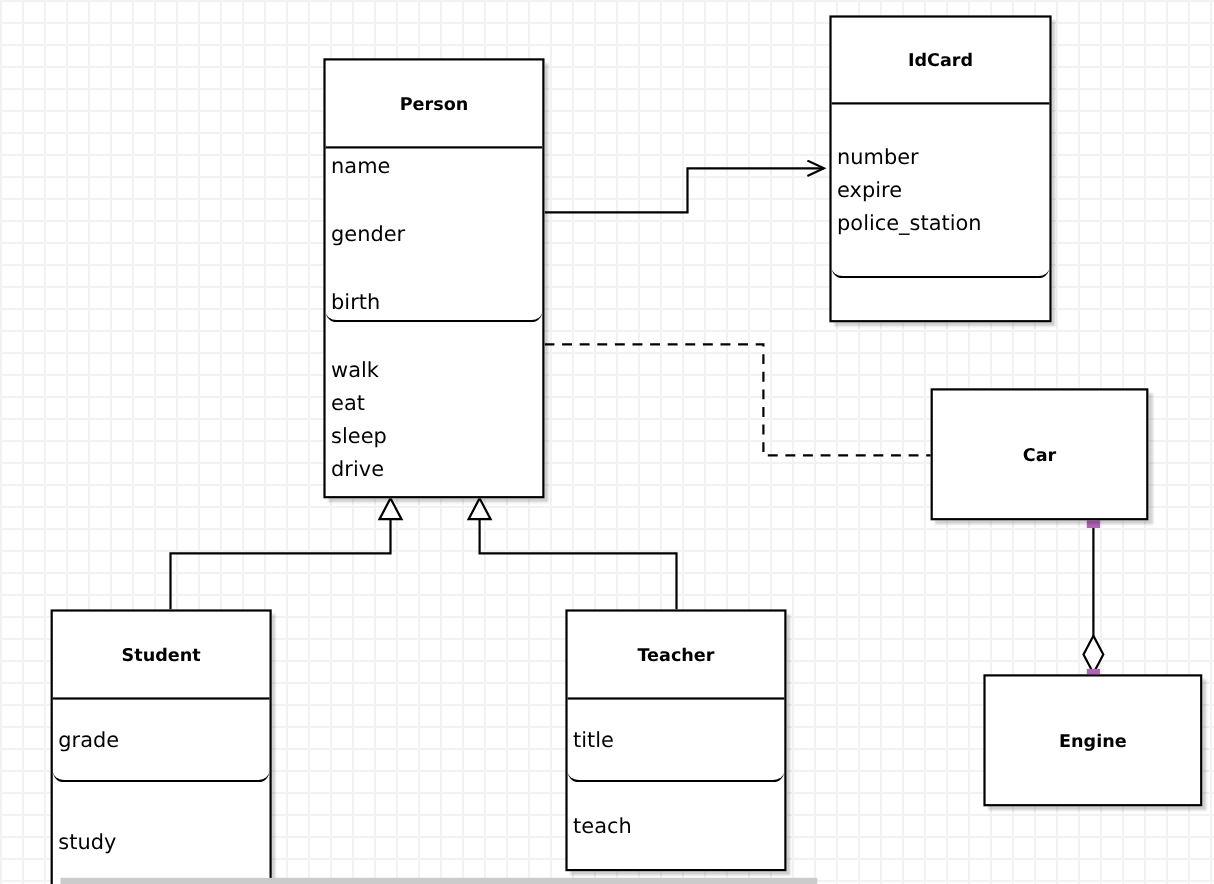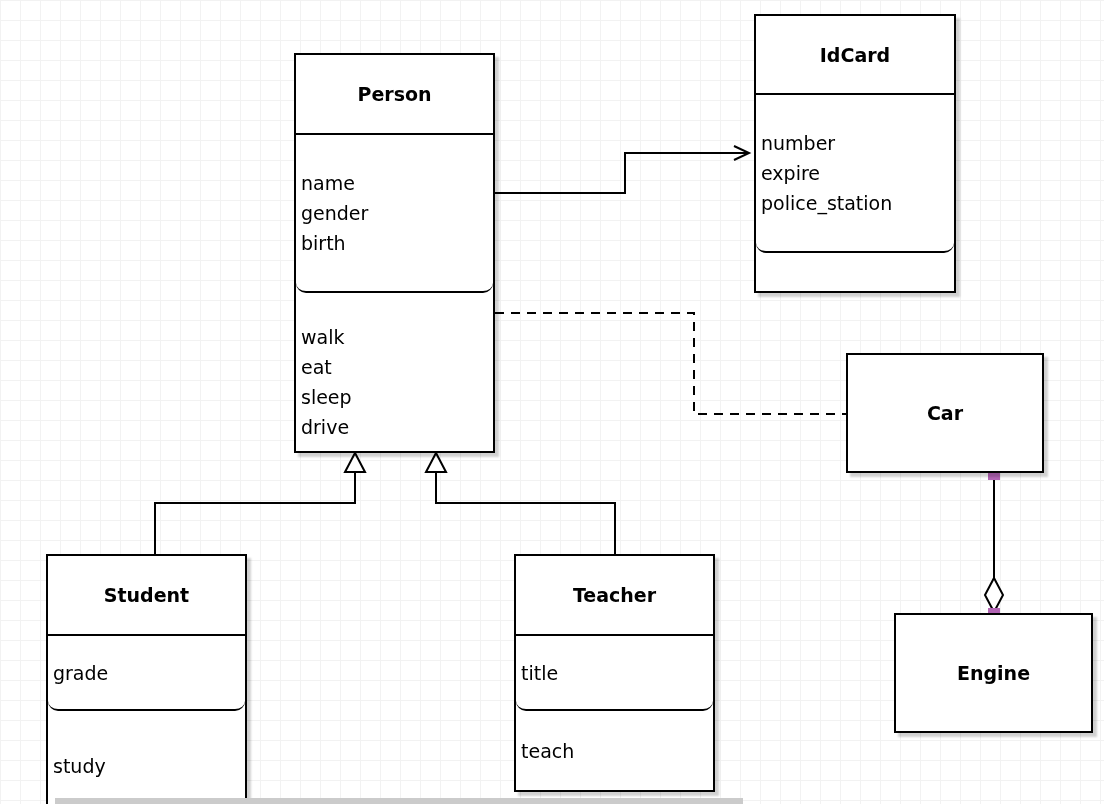--- a/index.html
+++ b/index.html
@@ -15,21 +15,21 @@
   }
   .edges{position:absolute;left:0;top:0;pointer-events:none;}
   .uml{
     position:absolute;box-sizing:border-box;
     background:#fff;border:2px solid #000;
     box-shadow:4px 4px 2px rgba(0,0,0,0.18);
     display:flex;flex-direction:column;
   }
   .uml-title{
     display:flex;align-items:center;justify-content:center;
-    font-weight:bold;font-size:19px;
+    font-weight:bold;font-size:16px;
   }
   .uml-title.divided{border-bottom:2px solid #000;}
   .comp{
     display:flex;flex-direction:column;justify-content:center;
     padding-left:5px;font-size:19px;line-height:30px;
     box-sizing:border-box;
   }
   .comp.divided{border-bottom:2px solid #000;border-radius:10px;}
   .comp span{white-space:nowrap;}
   .bottom-strip{
@@ -70,21 +70,21 @@
     <g>
       <path d="M994,474 V578" fill="none" stroke="#000" stroke-width="2"></path>
       <polygon points="994,578 1003,595 994,612 985,595" fill="#fff" stroke="#000" stroke-width="2"></polygon>
       <rect x="988" y="468" width="12" height="12" fill="#b264b4"></rect>
       <rect x="988" y="608" width="12" height="12" fill="#b264b4"></rect>
     </g>
   </svg>
 
   <div class="uml" style="left:294px;top:53px;width:201px;height:400px;">
     <div class="uml-title divided" style="flex:0 0 78px;">Person</div>
-    <div class="comp divided" style="flex:0 0 158px;">
+    <div class="comp divided" style="flex:0 0 158px;gap:32px;">
       <span>name</span>
       <span>gender</span>
       <span>birth</span>
     </div>
     <div class="comp" style="flex:1 1 auto;margin-top:20px;">
       <span>walk</span>
       <span>eat</span>
       <span>sleep</span>
       <span>drive</span>
     </div>

